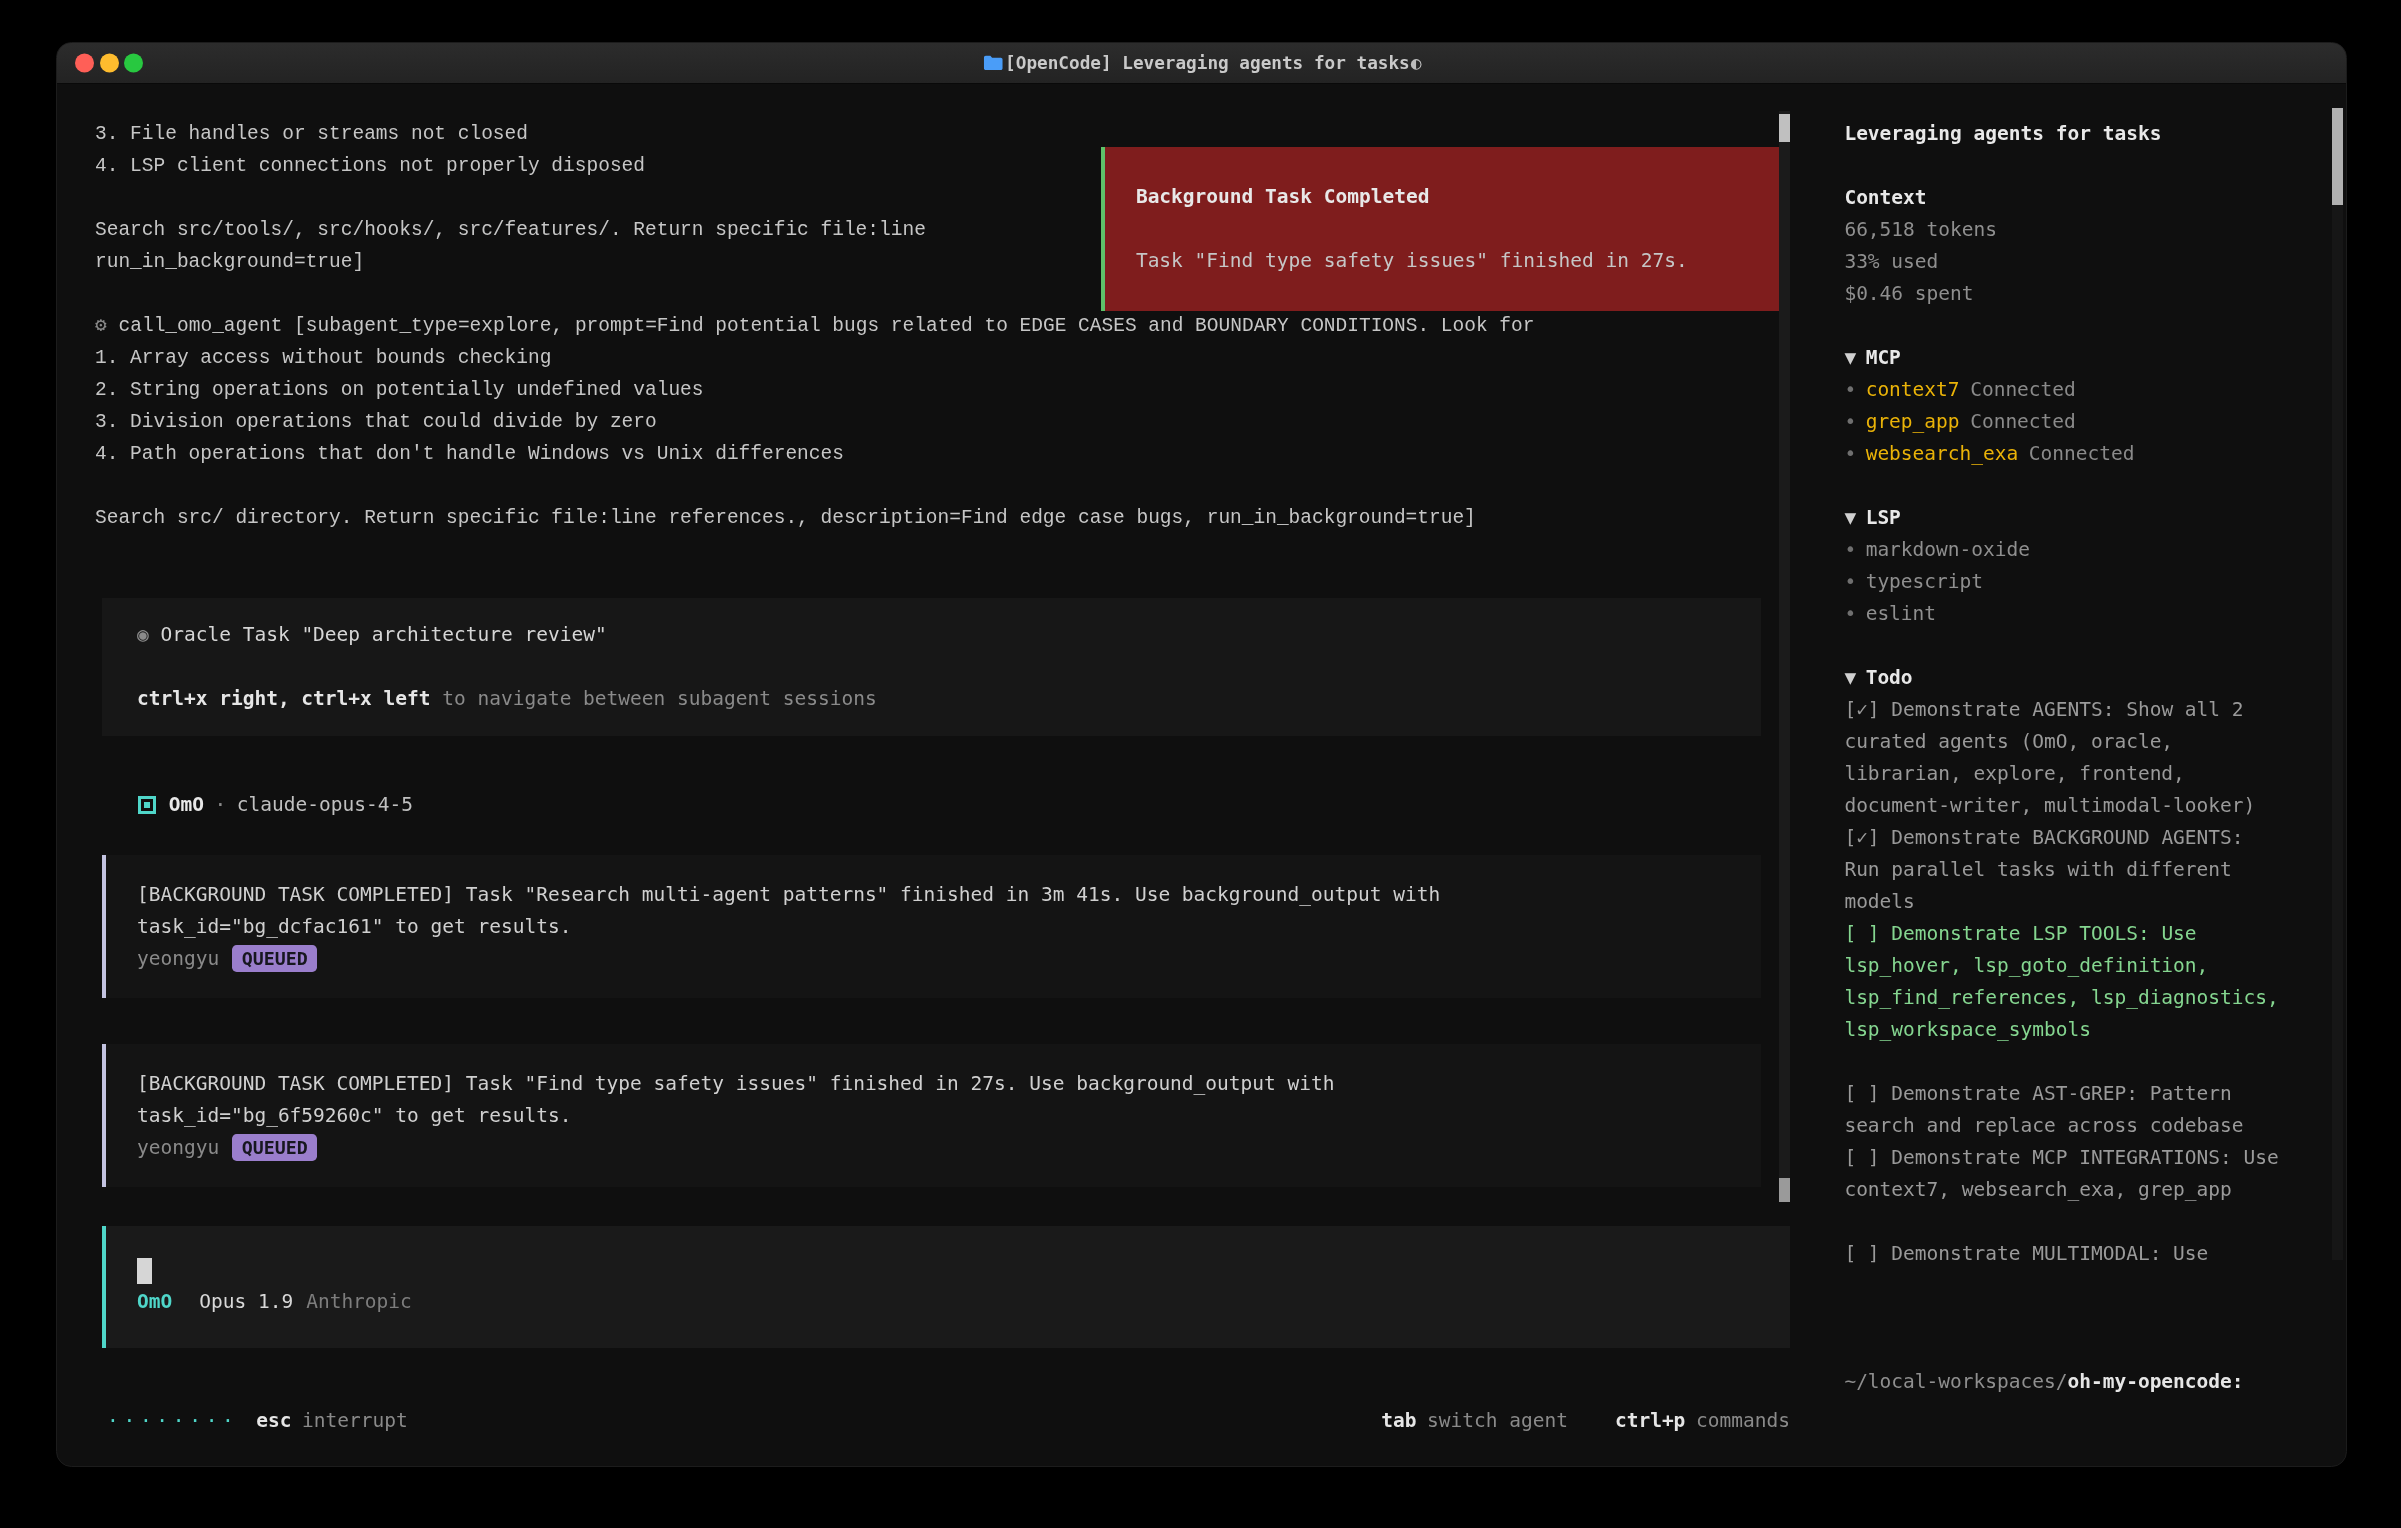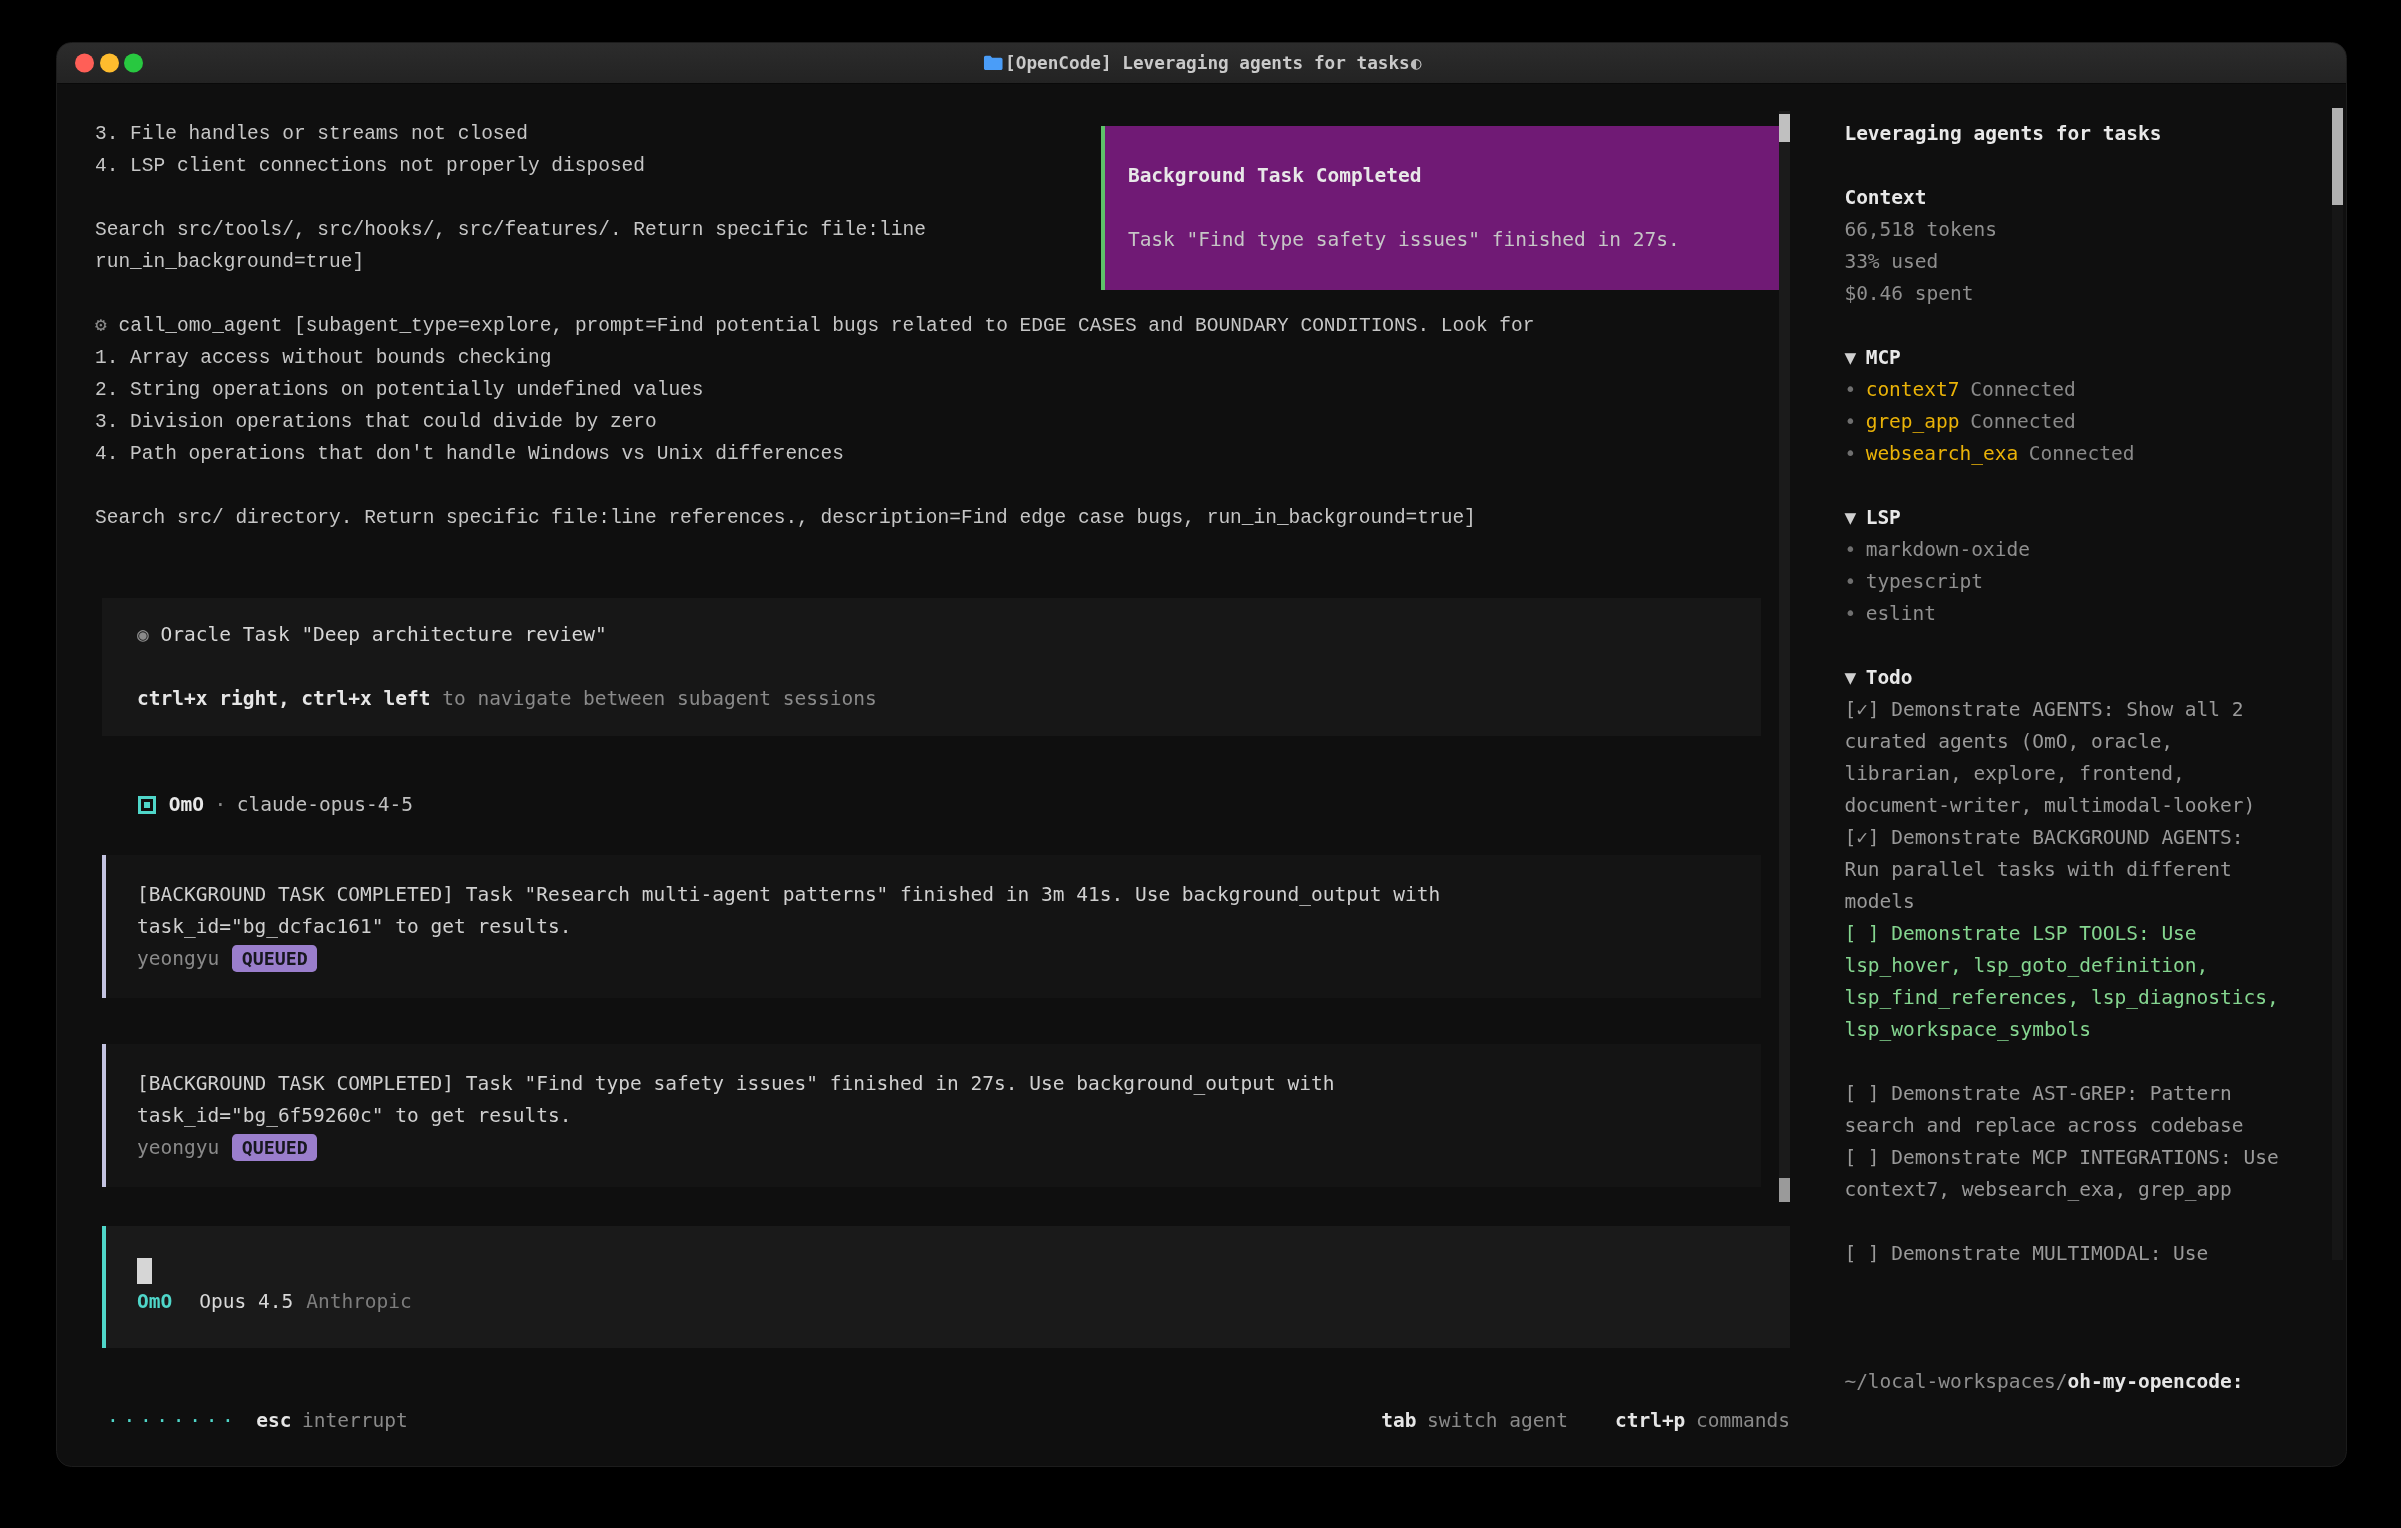--- a/index.html
+++ b/index.html
@@ -24,22 +24,22 @@
 
   .line { min-height:32px; white-space:pre-wrap; }
   .dim { color:#8a8a8a; }
   .light-txt { color:#d6d6d6; }
   .boldw { font-weight:700; color:#e6e6e6; }
 
   .out { margin:34px 71px 0 38px;font-family:Liberation Mono, monospace; }
   .gear { margin-right:11.8px; }
 
   .oracle { margin:64px 58px 0 45px; background:#171717; padding:21px 35px; }
-  .notification { position:absolute; top:42px; right:29.5px; width:689px; background:#701a75;
-                  border-left:4.7px solid #5ec269; border-right:4.7px solid #5ec269; padding:34px 23px; z-index:5; }
+  .notification { position:absolute; top:63px; right:29.5px; width:689px; background:#7f1d1d;
+                  border-left:4.7px solid #5ec269; border-right:4.7px solid #5ec269; padding:34px 31px; z-index:5; }
   .notification .ntitle { font-weight:700; color:#e8e8e8; }
 
   .agent-line { margin:53px 58px 0 81px; height:32px; display:flex; align-items:center; }
   .agent-icon { width:17.7px; height:17.7px; border:3px solid #4fd6c9; display:inline-flex; align-items:center;
                 justify-content:center; margin-right:13px; flex:none; }
   .agent-icon-dot { width:5.9px; height:5.9px; background:#4fd6c9; }
   .agent-name { font-weight:700; color:#e8e8e8; margin-right:10.6px; }
   .agent-line .sep { margin-right:10.6px; }
   .agent-line .model { color:#c0c0c0; }
 
@@ -160,21 +160,21 @@
         <div class="msg-meta">
           <span class="dim">yeongyu</span>
           <span class="badge">QUEUED</span>
         </div>
       </div>
 
       <div class="input">
         <div class="cursor-row"><span class="cursor"></span></div>
         <div class="model-row">
           <span class="mname">OmO</span>
-          <span class="mmodel">Opus 4.5</span>
+          <span class="mmodel">Opus 1.9</span>
           <span class="mprov">Anthropic</span>
         </div>
       </div>
 
       <div class="statusbar">
         <span class="spinner">········</span>
         <span class="key">esc</span>
         <span class="dim">interrupt</span>
         <span class="flex-sp"></span>
         <span class="key">tab</span>

